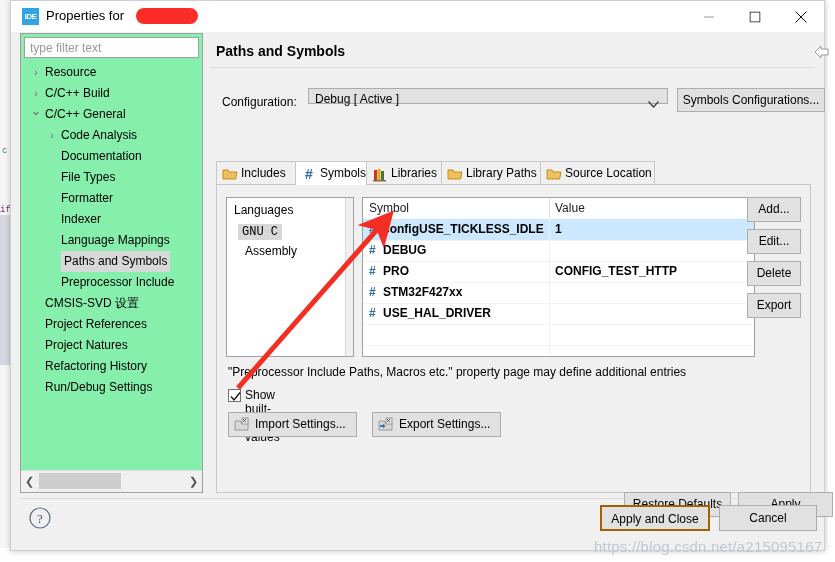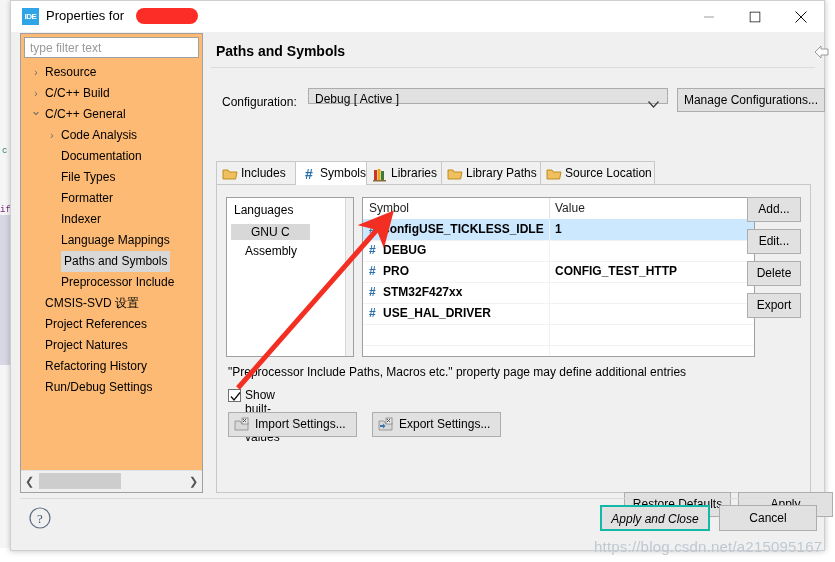--- a/index.html
+++ b/index.html
@@ -106,21 +106,21 @@
   .win-btn svg { position: absolute; left: 50%; top: 50%; transform: translate(-50%,-50%); }
   .win-min { right: 92px; }
   .win-max { right: 46px; }
   .win-close { right: 0px; }
 
   
   .leftpanel {
     position: absolute;
     left: 9px; top: 32px;
     width: 183px; height: 460px;
-    background: #fdba74;
+    background: #86efac;
     border: 1px solid #a0a0a0;
     box-sizing: border-box;
   }
   .filterbox {
     position: absolute;
     left: 3px; top: 3px;
     width: 175px; height: 21px;
     border: 1px solid #a0a0a0;
     background: #ffffff;
     box-sizing: border-box;
@@ -320,22 +320,23 @@
   }
   .lang-item {
     position: absolute;
     left: 18px;
     font-size: 12px;
     white-space: nowrap;
     cursor: default;
   }
   .lang-item.selected {
     background: #d8d8d8;
-    padding: 1px 20px;
-    left: 4px;
+    padding: 1px 4px;
+    left: 11px;
+    font-family: Liberation Mono, monospace;
   }
   .lang-scroll {
     position: absolute;
     right: 0px; top: 0px; bottom: 0px;
     width: 7px;
     background: #f0f0f0;
     border-left: 1px solid #d8d8d8;
   }
 
   .sym-table {
@@ -490,23 +491,22 @@
     height: 26px;
     font-size: 12px;
     line-height: 24px;
     text-align: center;
     background: #e1e1e1;
     border: 1px solid #adadad;
     box-sizing: border-box;
     cursor: default;
   }
   .dlg-btn.default {
-    border: 2px solid #14b8a6;
+    border: 2px solid #a16207;
     background: #e1e1e1;
-    font-style: italic;
   }
 
   
   .annot-arrow {
     position: absolute;
     left: 0; top: 0;
     width: 835px; height: 562px;
     pointer-events: none;
   }
 
@@ -646,21 +646,21 @@
       <div class="config-row">
         <div class="config-label">Configuration:</div>
         <div class="config-combo">
           <div class="val">Debug  [ Active ]</div>
           <div class="chev">
             <svg width="11" height="7" viewBox="0 0 11 7">
                 <path d="M0.5 0.5 L5.5 6 L10.5 0.5" fill="none" stroke="#3c3c3c" stroke-width="1.2"></path>
               </svg>
           </div>
         </div>
-        <div class="manage-btn">Manage Configurations...</div>
+        <div class="manage-btn">Symbols Configurations...</div>
       </div>
 
       <div class="tabstrip" id="tabstrip">
           <div class="tab" style="left: 0px; width: 80px;"><span class="tico"><svg width="16" height="16" viewBox="0 0 16 16">
                 <path d="M1 4 L6 4 L7.2 6 L15 6 L13.6 13 L1 13 Z" fill="#f0c060" stroke="#b8860b" stroke-width="0.9"></path>
               </svg></span><span>Includes</span></div>
           <div class="tab active" style="left: 79px; width: 72px;"><span class="tico"><svg width="16" height="16" viewBox="0 0 16 16">
                 <text x="8" y="13" text-anchor="middle" font-size="14" font-weight="bold" font-family="Liberation Sans, sans-serif" fill="#2b6ea8">#</text>
               </svg></span><span>Symbols</span></div>
           <div class="tab" style="left: 150px; width: 76px;"><span class="tico"><svg width="16" height="16" viewBox="0 0 16 16">

